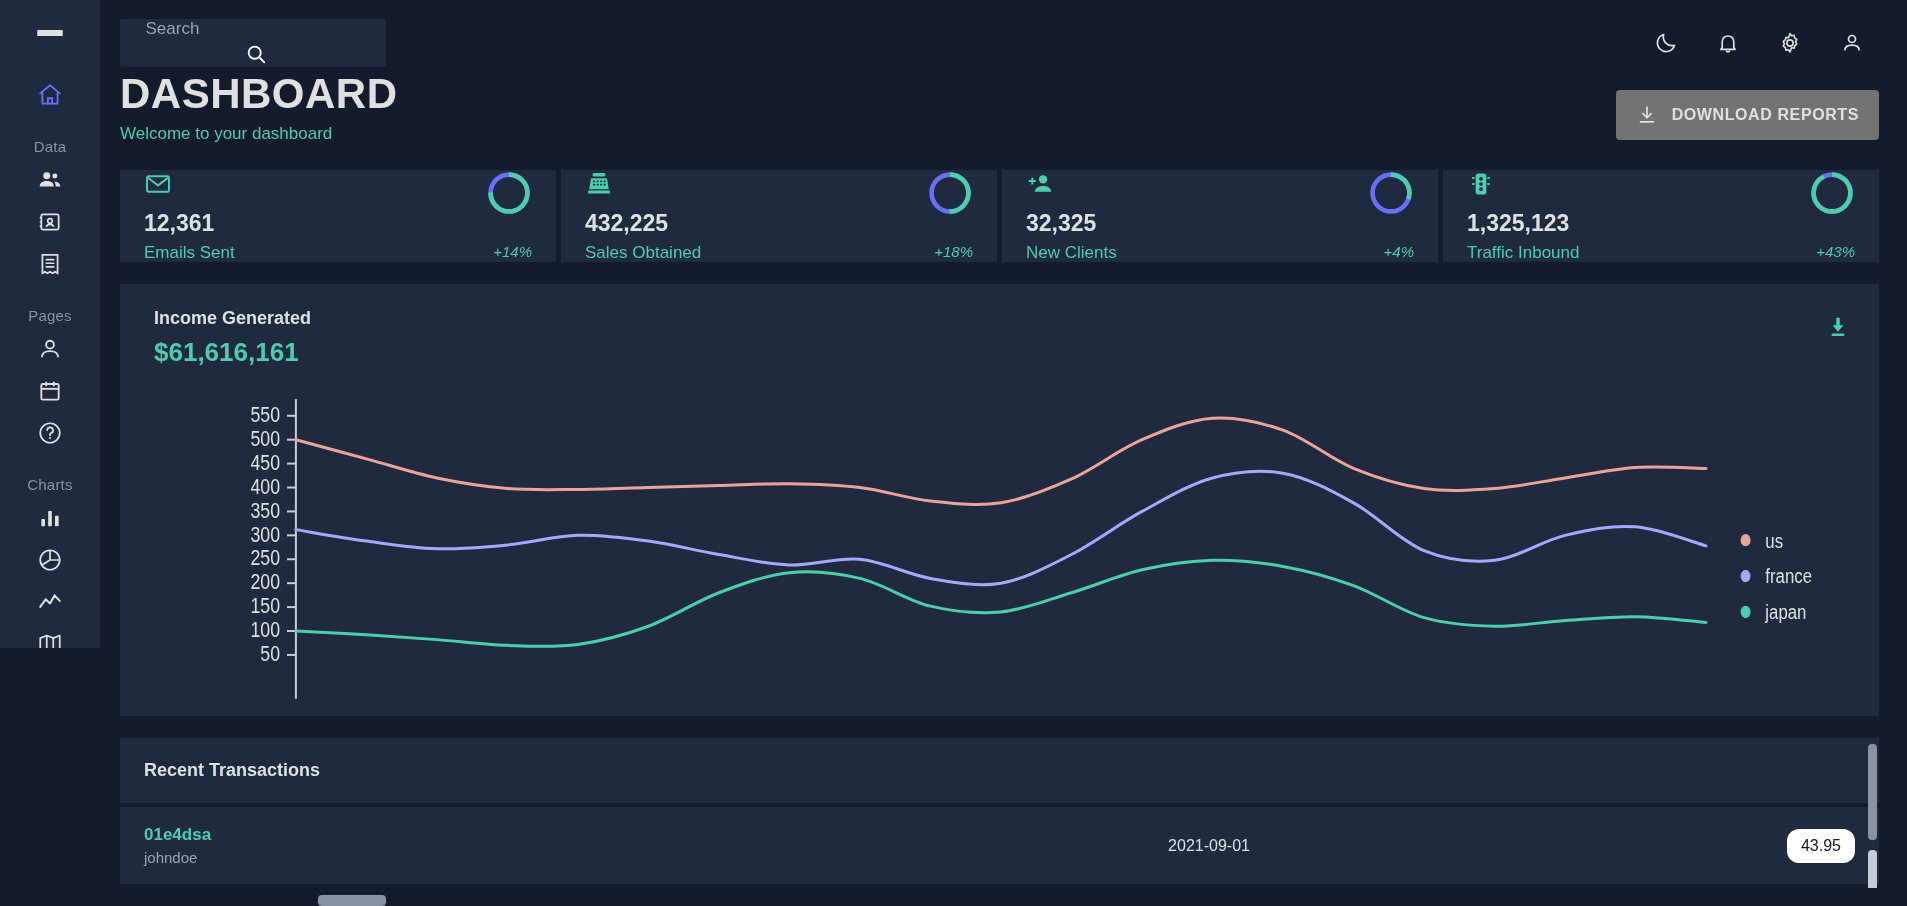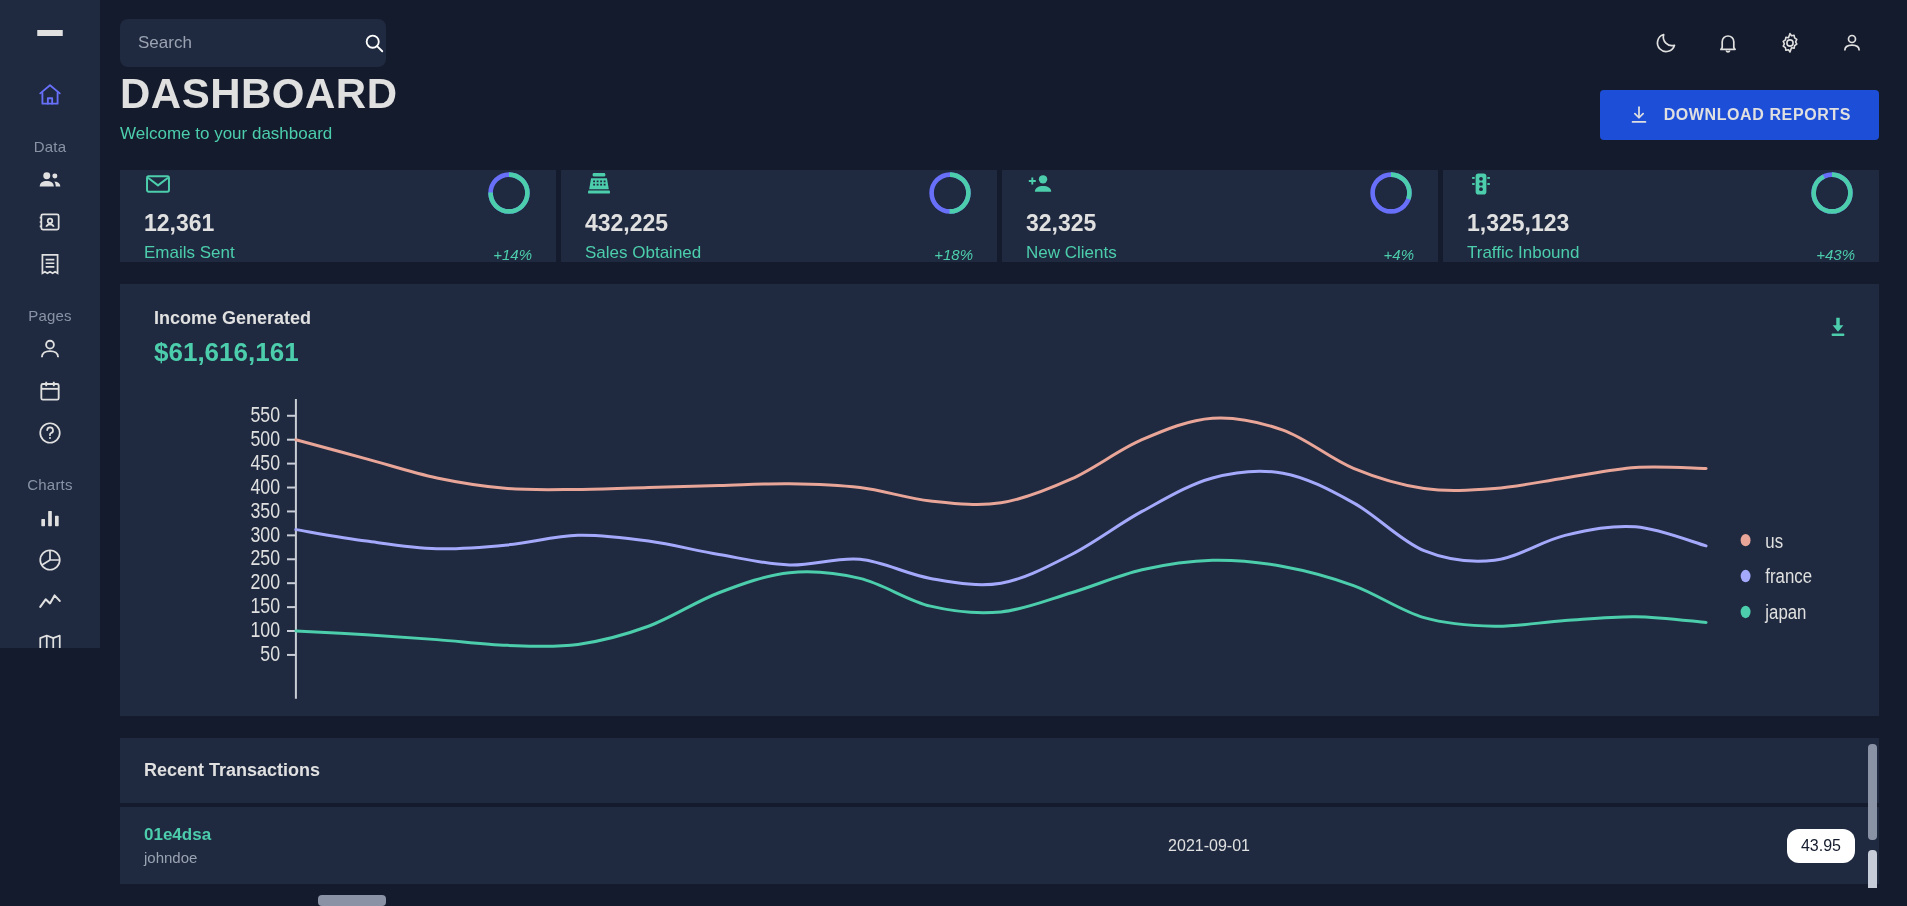--- a/index.html
+++ b/index.html
@@ -52,24 +52,25 @@
     position: relative;
     overflow: hidden;
     padding: 0 28px 0 20px;
   }
 
   
   .topbar { display: flex; align-items: center; justify-content: space-between;
             height: 72px; padding-top: 14px; }
   .search-box {
     background: #1f2a40;
-    border-radius: 8px;
+    border-radius: 2px;
     width: 266px; height: 48px;
     display: flex; align-items: center;
     padding: 0 12px 0 18px;
+    flex-direction: column;
   }
   .search-box input {
     flex: 1; background: transparent; border: none; outline: none;
     color: #e0e0e0; font-size: 17px; font-family: "Liberation Sans", sans-serif;
   }
   .search-box input::placeholder { color: #9aa3b2; }
   .search-btn { background: transparent; border: none; cursor: pointer;
                 display: flex; align-items: center; padding: 4px; }
   .topbar-icons { display: flex; align-items: center; gap: 20px; padding-right: 6px; }
   .icon-btn { width: 42px; height: 42px; border: none; background: transparent;
@@ -77,41 +78,41 @@
 
   
   .header-row {
     display: flex; align-items: flex-end; justify-content: space-between;
     padding-left: 0px;
   }
   .page-title { font-size: 42px; font-weight: bold; color: #e0e0e0;
                 letter-spacing: 0.5px; line-height: 1.05; }
   .page-sub { font-size: 17px; color: #4cceac; margin-top: 8px; }
   .download-btn {
-    background: #1d4ed8; color: #e0e0e0; border: none; border-radius: 4px;
-    height: 50px; padding: 0 28px;
+    background: #737373; color: #e0e0e0; border: none; border-radius: 4px;
+    height: 50px; padding: 0 20px;
     display: flex; align-items: center; gap: 14px;
     font-size: 16px; font-weight: bold; letter-spacing: 0.6px;
     cursor: pointer; font-family: "Liberation Sans", sans-serif;
     margin-bottom: 4px;
   }
 
   
   .grid { margin-top: 26px; display: flex; gap: 5px; }
   .stat-card {
     background: #1f2a40;
     flex: 1 1 0;
     height: 92px;
     display: flex; flex-direction: column; justify-content: center;
     padding: 16px 24px;
   }
   .stat-top { display: flex; align-items: flex-start; justify-content: space-between; }
   .stat-left-icon svg { width: 28px; height: 28px; }
   .stat-value { font-size: 23px; font-weight: bold; color: #e0e0e0; margin-top: 8px; }
-  .stat-bottom { display: flex; align-items: flex-end; justify-content: space-between; margin-top: 6px; }
+  .stat-bottom { display: flex; align-items: flex-start; justify-content: space-between; margin-top: 6px; }
   .stat-label { font-size: 17px; color: #4cceac; }
   .stat-delta { font-size: 15px; font-style: italic; color: #4cceac; }
   .donut { width: 46px; height: 46px; flex: 0 0 46px; }
 
   
   .chart-panel {
     background: #1f2a40;
     margin-top: 22px;
     height: 432px;
     position: relative;

